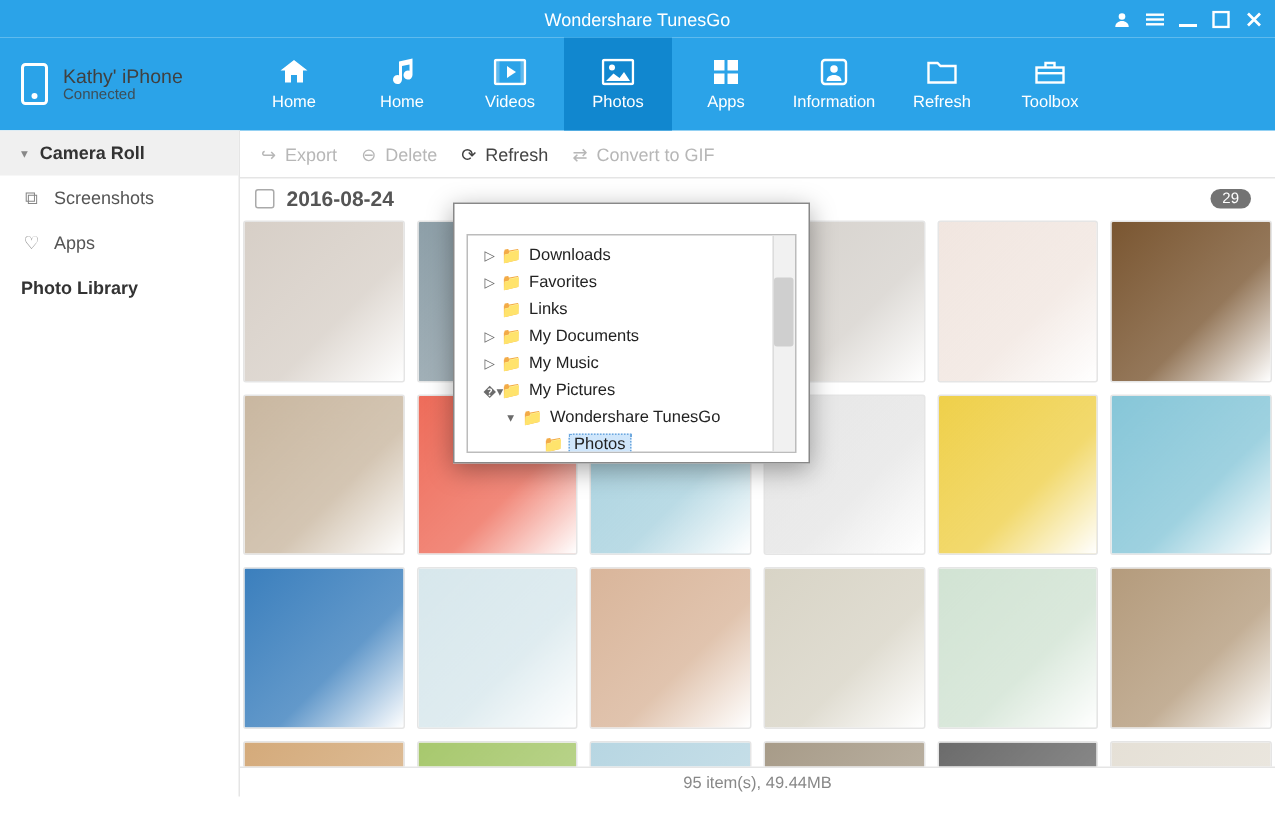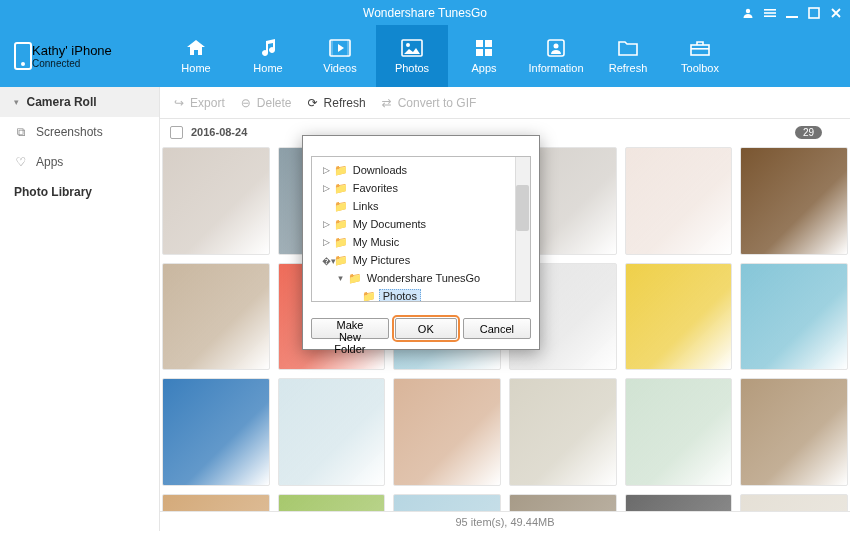--- a/index.html
+++ b/index.html
@@ -2,21 +2,21 @@
 <html><head>
 <meta charset="utf-8">
 <style>
 *{box-sizing:border-box;margin:0;padding:0;font-family:"Segoe UI",Arial,sans-serif}
 body{width:850px;height:551px;overflow:hidden;background:#fff;position:relative}
 .titlebar{height:25px;background:#2ba3e8;display:flex;align-items:center;justify-content:center;position:relative}
 .titlebar-title{color:#fff;font-size:12px;font-weight:500}
 .titlebar-controls{position:absolute;right:8px;top:0;display:flex;gap:10px;align-items:center;height:100%}
 .titlebar-controls span{color:#fff;font-size:12px;cursor:pointer;display:inline-flex;align-items:center}
 .header{height:62px;background:#2ba3e8;display:flex;align-items:center}
-.device{width:160px;padding-left:14px;display:flex;align-items:center;color:#000000}
+.device{width:160px;padding-left:14px;display:flex;align-items:center;gap:10px;color:#404040}
 .device-icon{width:18px;height:28px;border:2px solid #fff;border-radius:3px;position:relative}
 .device-icon::after{content:"";position:absolute;bottom:2px;left:50%;transform:translateX(-50%);width:4px;height:4px;border-radius:50%;background:#fff}
 .device-info{display:flex;flex-direction:column}
 .device-name{font-size:13px;font-weight:500}
 .device-status{font-size:10px;opacity:.85}
 .nav{display:flex;flex:1;height:100%}
 .nav-item{flex:0 0 72px;display:flex;flex-direction:column;align-items:center;justify-content:center;color:#fff;gap:4px;cursor:pointer}
 .nav-item.active{background:#1187cf}
 .nav-label{font-size:11px}
 .nav-ico{width:24px;height:20px;display:flex;align-items:center;justify-content:center}
@@ -25,22 +25,22 @@
 .side-item{display:flex;align-items:center;height:30px;padding:0 14px;font-size:12px;color:#555;gap:8px;cursor:pointer}
 .side-item.sel{background:#f0f0f0;color:#222}
 .side-ico{width:14px;height:14px;display:inline-flex;align-items:center;justify-content:center;color:#888}
 .side-caret{font-size:9px;color:#888}
 .content{flex:1;display:flex;flex-direction:column}
 .toolbar{height:32px;border-bottom:1px solid #e5e5e5;display:flex;align-items:center;gap:16px;padding:0 14px}
 .tool{display:flex;align-items:center;gap:6px;font-size:12px;color:#b7b7b7;cursor:pointer}
 .tool.enabled{color:#444}
 .date-row{display:flex;align-items:center;height:26px;padding:0 10px;gap:8px}
 .chk{width:13px;height:13px;border:1px solid #aaa;border-radius:2px}
-.date{font-size:11px;font-weight:600;color:#555}
-.badge{margin-left:auto;margin-right:18px;background:#737373;color:#fff;font-size:10px;border-radius:8px;padding:1px 8px}
+.date{font-size:14px;font-weight:600;color:#555}
+.badge{margin-left:auto;margin-right:6px;background:#737373;color:#fff;font-size:10px;border-radius:8px;padding:1px 8px}
 .thumbs{flex:1;padding:2px 2px;display:grid;grid-template-columns:repeat(6,1fr);gap:8px;overflow:hidden;align-content:start}
 .thumb{aspect-ratio:1/1;border:1px solid #e5e5e5;border-radius:2px}
 .statusbar{height:20px;border-top:1px solid #e5e5e5;display:flex;align-items:center;justify-content:center;font-size:11px;color:#888}
 
 .dialog{position:absolute;left:302px;top:135px;width:238px;background:#fff;border:1px solid #888;box-shadow:0 4px 16px rgba(0,0,0,.35);font-size:11px}
 .dlg-title{height:24px;background:linear-gradient(#fbfbfb,#e9e9e9);border-bottom:1px solid #c8c8c8;display:flex;align-items:center;padding:0 6px;position:relative}
 .dlg-title-text{color:#333}
 .dlg-close{position:absolute;right:4px;top:2px;width:36px;height:16px;background:#d04b3d;border:1px solid #a23327;border-radius:2px;color:#fff;display:flex;align-items:center;justify-content:center;font-size:10px;cursor:pointer}
 .dlg-body{padding:20px 8px 6px 8px}
 .tree-wrap{border:1px solid #bcbcbc;height:146px;background:#fff;position:relative;overflow:hidden}
@@ -305,18 +305,13 @@
           </div>
         <div class="tree-row sel" style="padding-left:34px">
             <span class="tw"></span>
             <span class="fld">📁</span>
             <span class="lbl">Photos</span>
           </div>
 
       </div>
     </div>
   </div>
-  <div class="dlg-buttons">
-    <button class="btn">Make New Folder</button>
-    <button class="btn ok">OK</button>
-    <button class="btn cancel">Cancel</button>
-  </div>
 </div>
 
 </body></html>

